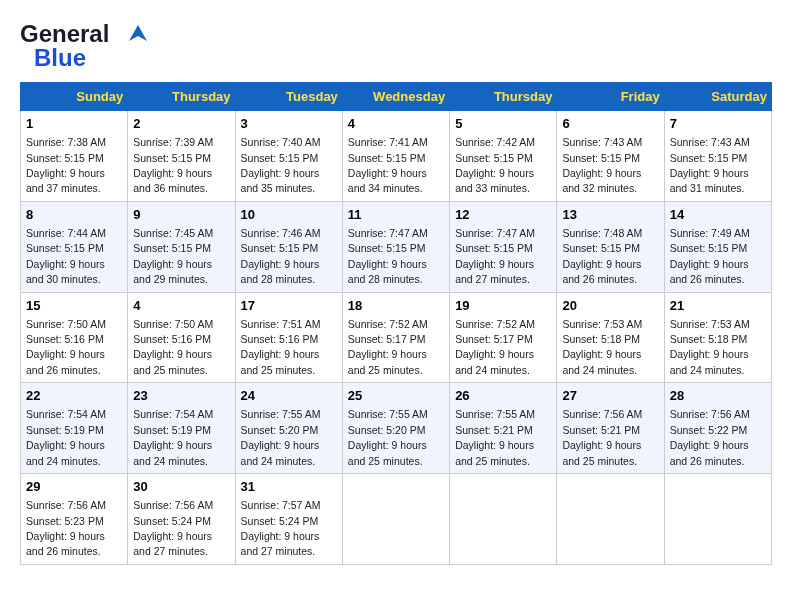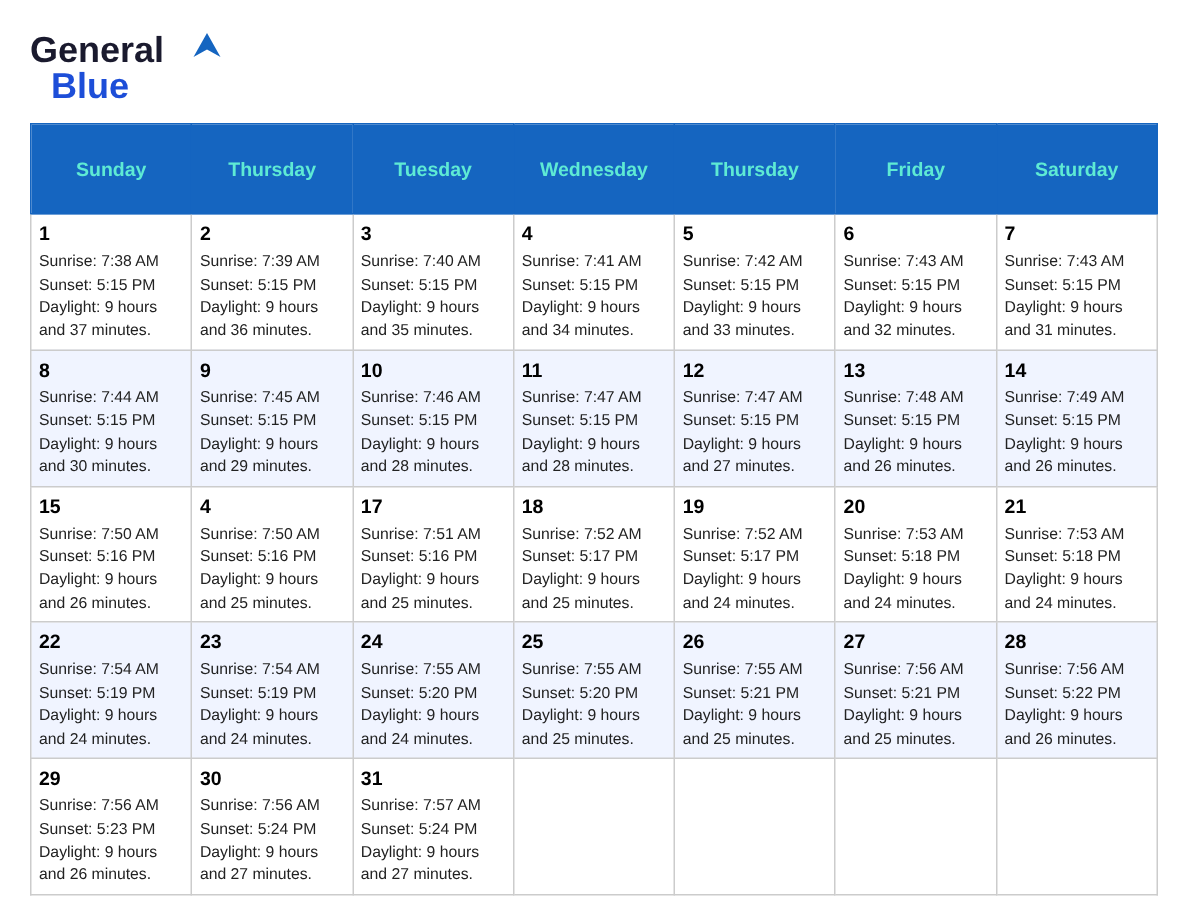--- a/index.html
+++ b/index.html
@@ -34,23 +34,23 @@
       font-weight: normal;
       color: #333;
     }
     .calendar {
       width: 100%;
       border-collapse: collapse;
       font-size: 11px;
     }
     .calendar thead th {
       background: #1565c0;
-      color: #5eead4;
-      padding: 22px 4px;
-      text-align: center;
+      color: #fde047;
+      padding: 6px 4px;
+      text-align: right;
       font-size: 13px;
       font-weight: bold;
       border: 1px solid #1565c0;
     }
     .calendar tbody td {
       border: 1px solid #ccc;
       vertical-align: top;
       padding: 4px 5px;
       width: 107px;
       min-height: 80px;
@@ -73,21 +73,21 @@
     }
     td.empty {
       background: #f9f9f9;
     }
   </style>
 </head>
 <body>
 
 <div class="header">
   <div class="logo">
-    <div style="display:flex;align-items:flex-start;gap:16px;">
+    <div style="display:flex;align-items:center;gap:16px;">
       <span style="font-size:24px;font-weight:bold;color:#1a1a2e;">General</span>
       <svg width="22" height="22" viewBox="0 0 22 22" style="margin-left:2px;">
         <polygon points="11,2 20,18 11,13 2,18" fill="#1565c0"></polygon>
       </svg>
     </div>
     <span style="font-size:24px;font-weight:bold;color:#1d4ed8;margin-top:-4px;margin-left:14px;">Blue</span>
   </div>
   <div class="title-block">
     <h1></h1>
     <h2></h2>

